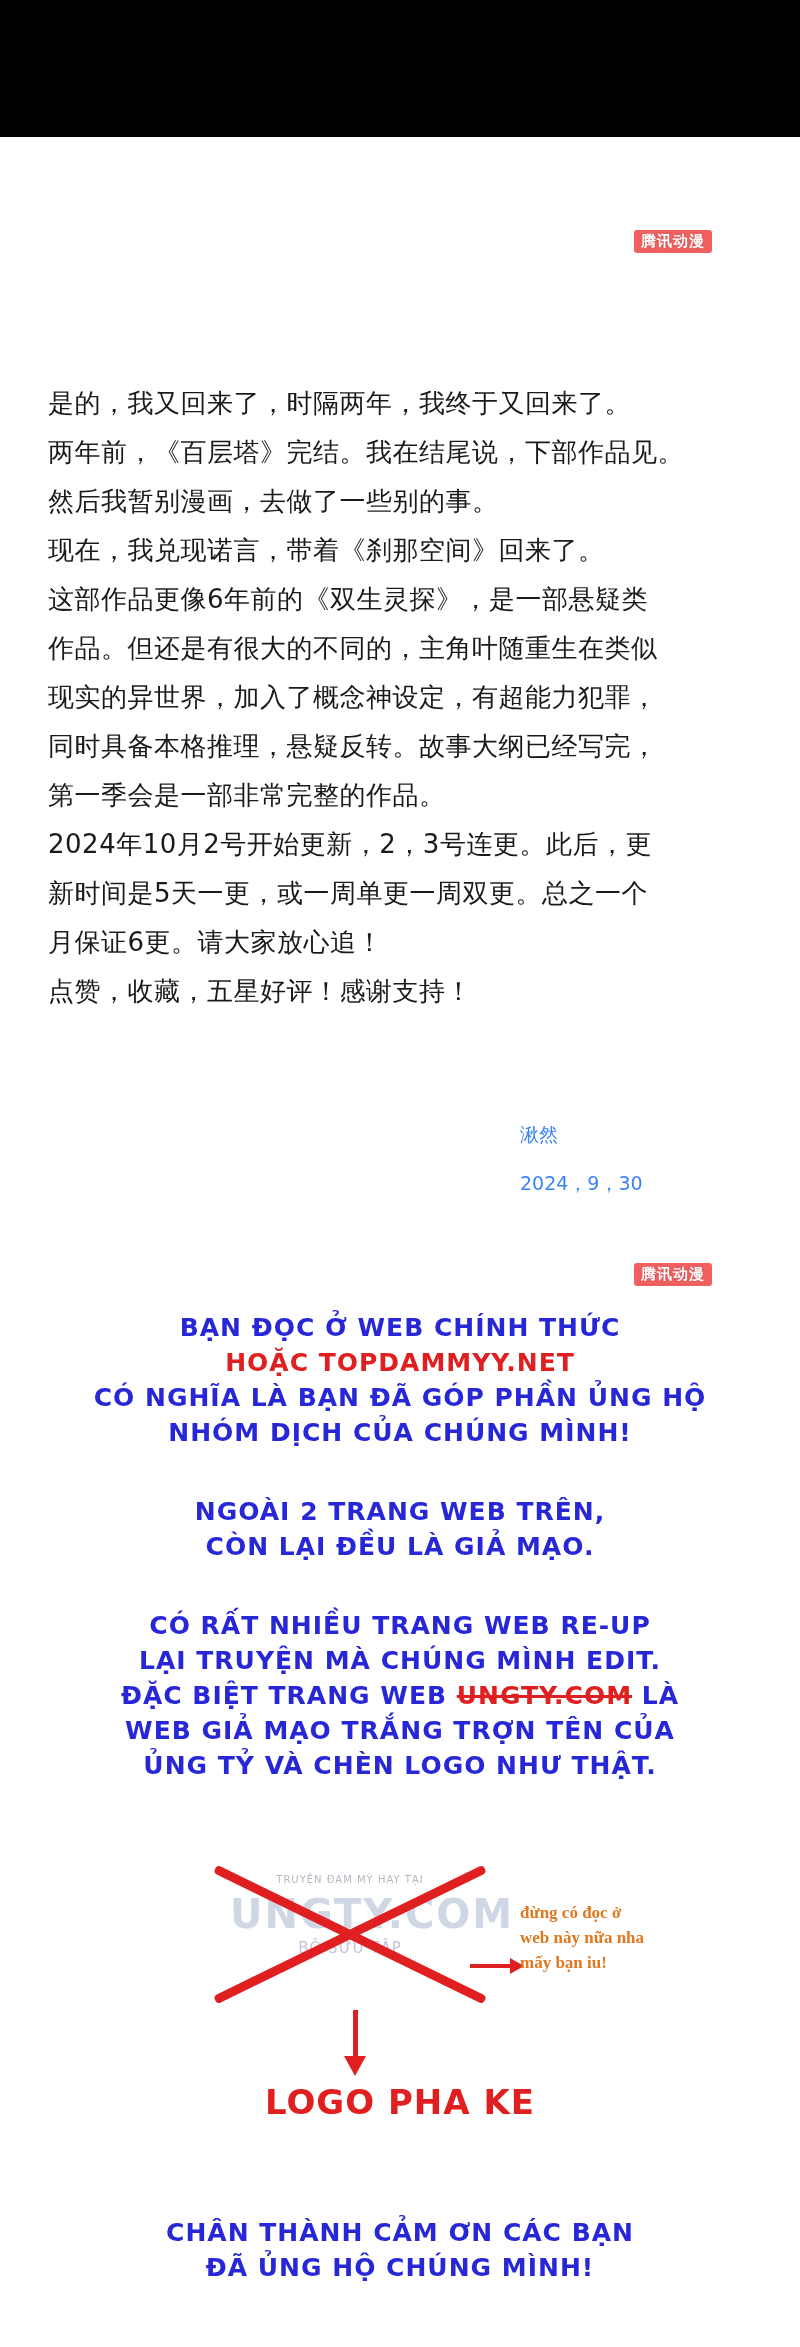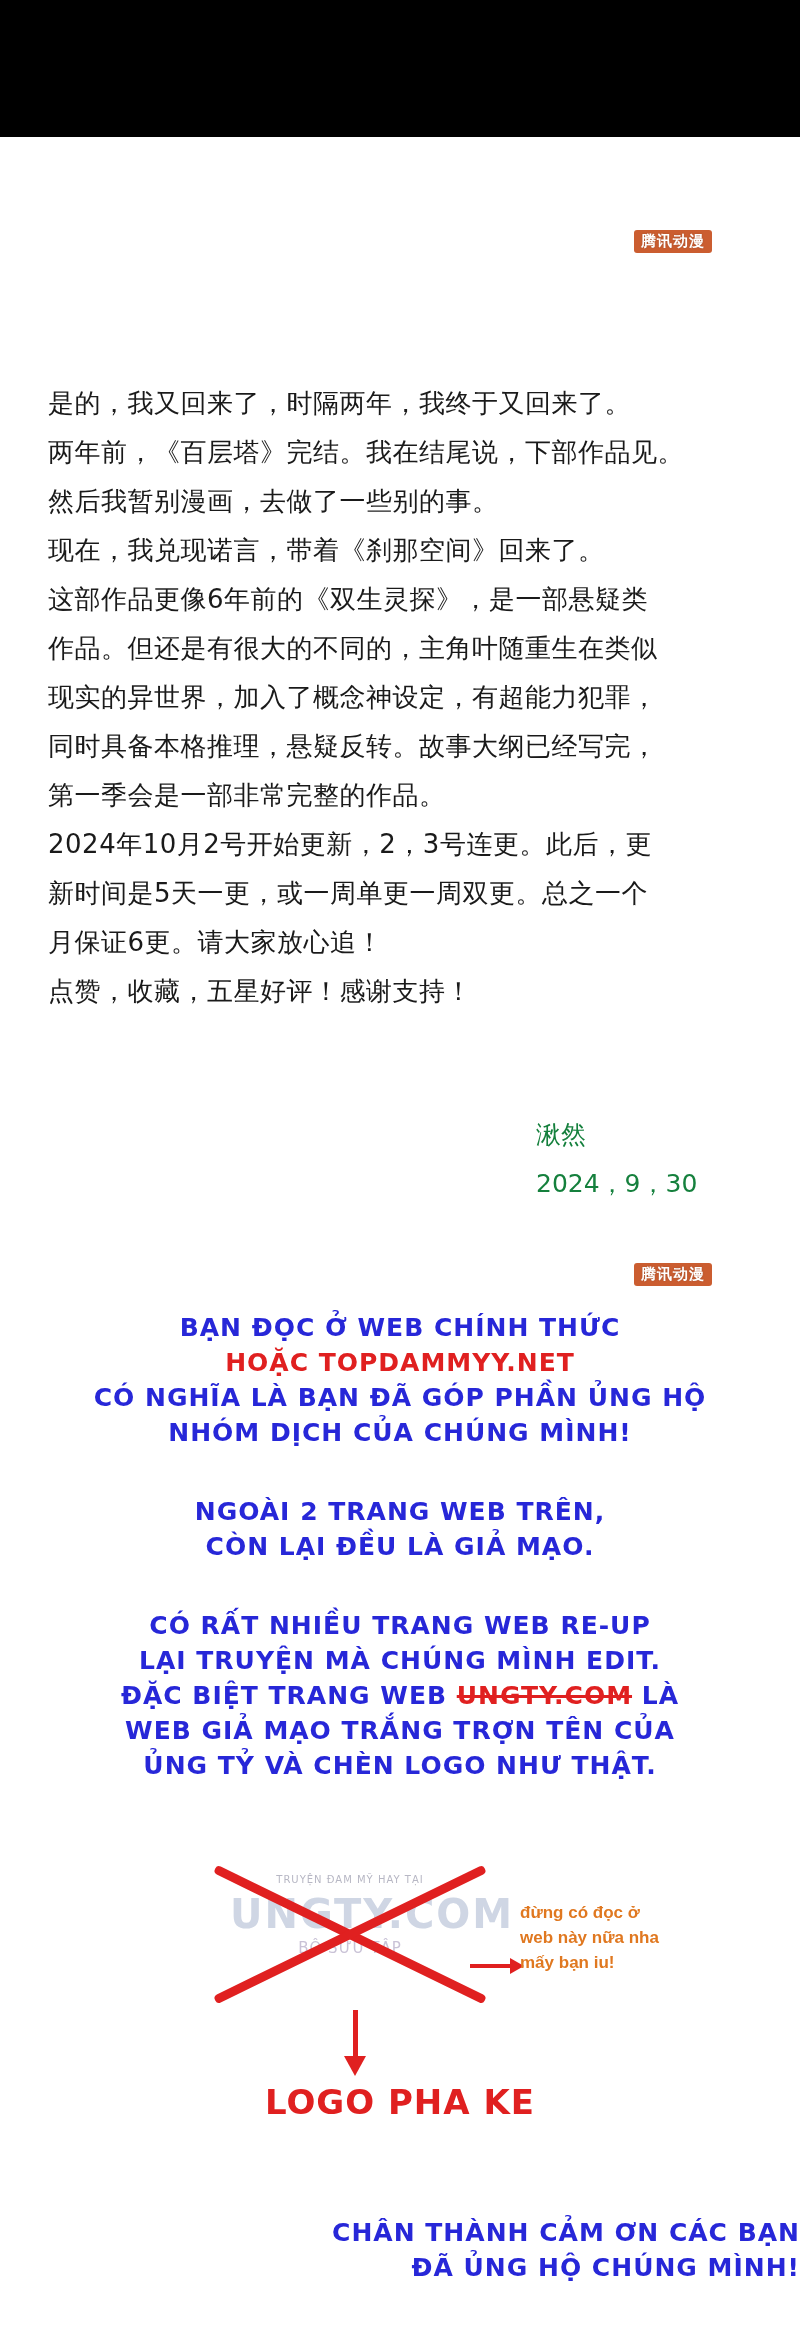--- a/index.html
+++ b/index.html
@@ -30,21 +30,21 @@
   }
 
   
   .watermark {
     position: absolute;
     font-family: "DejaVu Sans", sans-serif;
     font-size: 15px;
     font-weight: bold;
     letter-spacing: 1px;
     color: #ffffff;
-    background: #c2410c;
+    background: #ef4444;
     padding: 2px 7px;
     border-radius: 3px;
     opacity: 0.85;
     text-shadow: 0 0 2px rgba(0,0,0,0.25);
   }
   .wm-1 { left: 634px; top: 230px; }
   .wm-2 { left: 634px; top: 1263px; }
 
   
   .note {
@@ -57,26 +57,26 @@
     line-height: 49px;
     color: #1a1a1a;
     letter-spacing: 0.5px;
   }
   .note p {
     margin: 0;
     white-space: pre-wrap;
   }
   .sign {
     position: absolute;
-    left: 536px;
+    left: 520px;
     top: 1110px;
     font-family: "DejaVu Sans", "Liberation Sans", sans-serif;
-    font-size: 25px;
+    font-size: 19px;
     line-height: 49px;
-    color: #15803d;
+    color: #3b82f6;
   }
   .sign p { margin: 0; }
 
   
   .notice {
     position: absolute;
     left: 0;
     top: 1310px;
     width: 800px;
     text-align: center;
@@ -146,21 +146,21 @@
     border-radius: 4px;
   }
   .cross span.a { transform: rotate(26deg); }
   .cross span.b { transform: rotate(-26deg); }
 
   .handnote {
     position: absolute;
     left: 520px;
     top: 40px;
     width: 230px;
-    font-family: Liberation Sans, sans-serif;
+    font-family: Liberation Serif, serif;
     font-size: 17px;
     font-weight: bold;
     line-height: 25px;
     color: #e07820;
     text-align: left;
   }
   .arrow-h {
     position: absolute;
     left: 470px;
     top: 96px;
@@ -205,21 +205,21 @@
     font-weight: bold;
     color: #e02020;
     letter-spacing: 1px;
   }
 
   .thanks {
     position: absolute;
     left: 0;
     top: 2215px;
     width: 800px;
-    text-align: right;
+    text-align: center;
     font-family: "DejaVu Sans", "Liberation Sans", sans-serif;
     font-weight: bold;
     font-size: 25px;
     line-height: 35px;
     letter-spacing: 1px;
     color: #2727d8;
   }
 </style>
 </head>
 <body>

